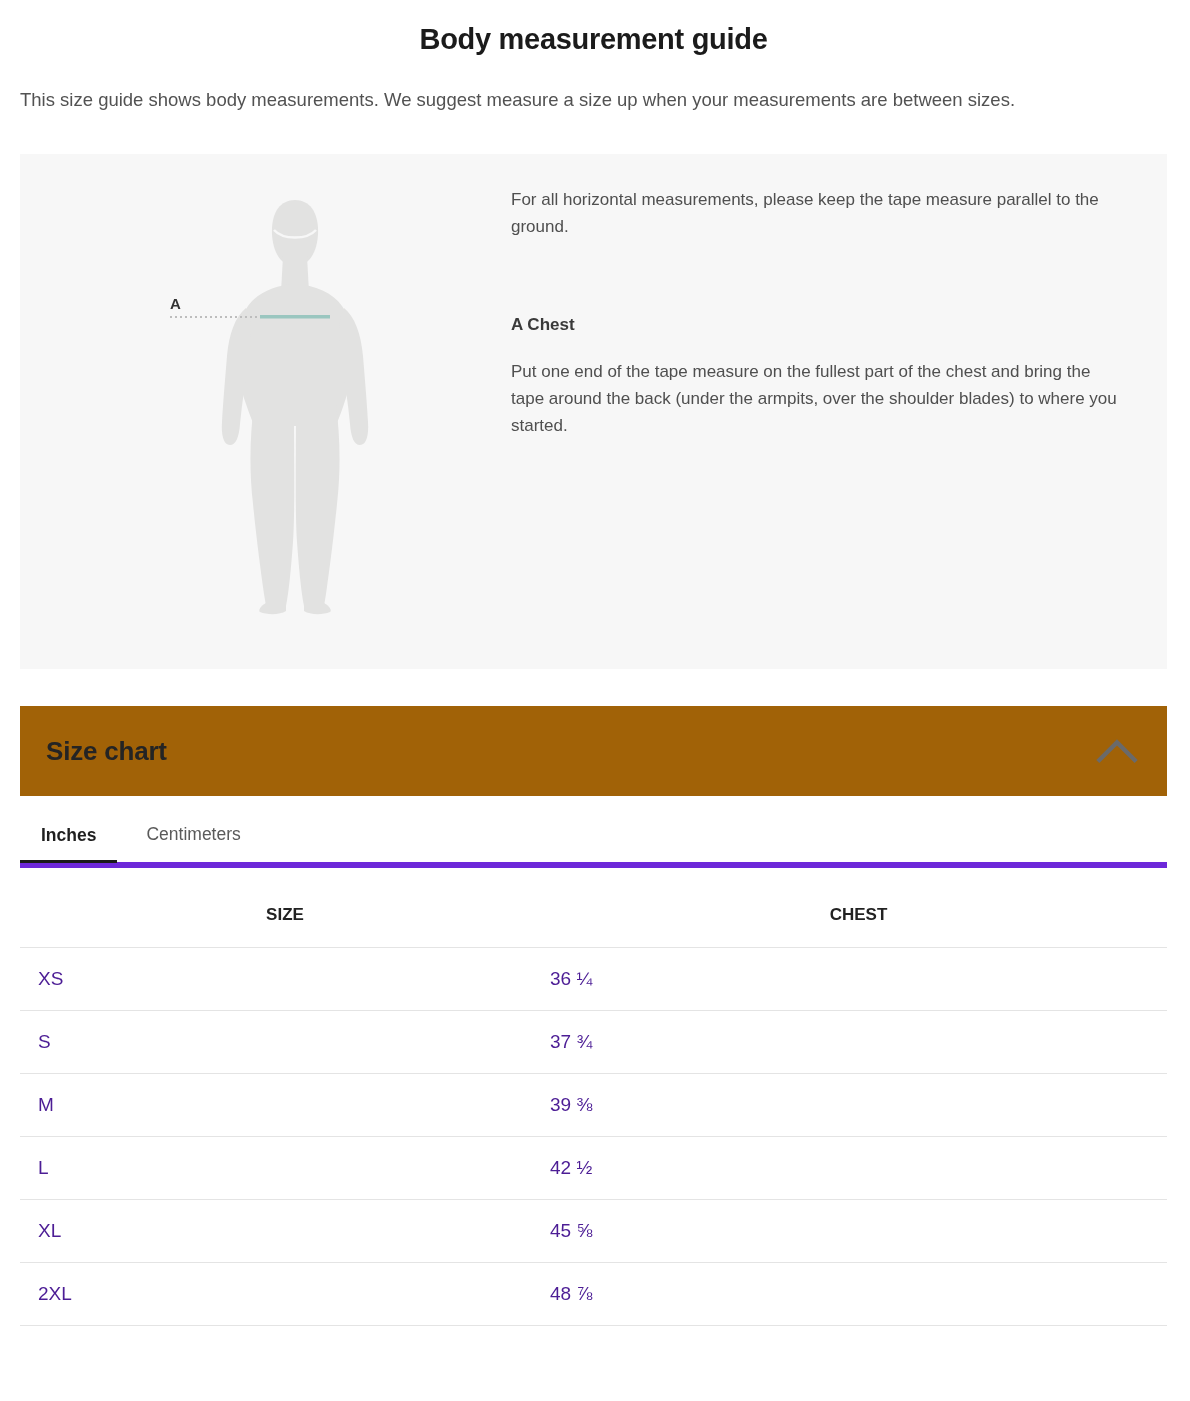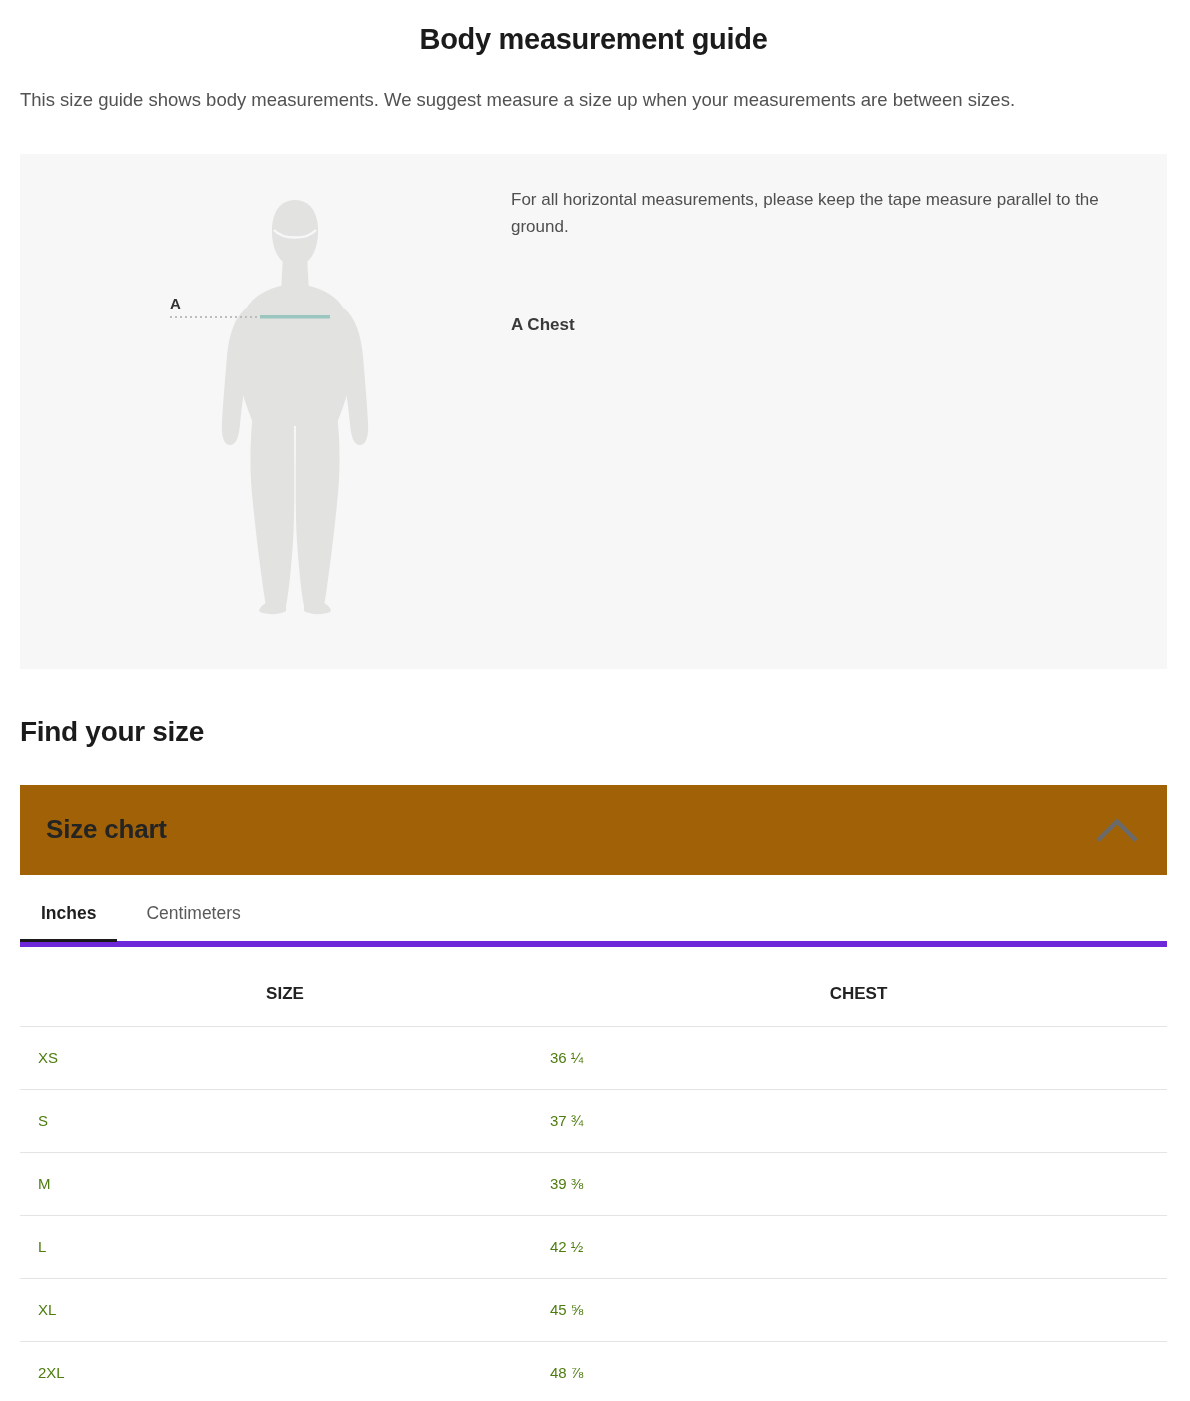--- a/index.html
+++ b/index.html
@@ -140,22 +140,22 @@
   .size-table col.col-size { width: 512px; }
   .size-table th {
     text-align: center;
     font-size: 17px;
     font-weight: 700;
     color: #222;
     padding: 37px 0 22px 18px;
     border-bottom: 1px solid #e4e4e4;
   }
   .size-table td {
-    font-size: 15px;
-    color: #4d7c0f;
+    font-size: 19px;
+    color: #4c1d95;
     padding: 0 0 0 18px;
     height: 63px;
     border-bottom: 1px solid #e4e4e4;
   }
 </style>
 </head>
 <body>
 
 <main class="page">
 
@@ -189,24 +189,24 @@
       <path d="M254,76 C263,86 287,86 296,76" stroke="#f7f7f7" stroke-width="2.5" fill="none"></path>
 
       <line x1="150" y1="163" x2="240" y2="163" stroke="#bdbdbd" stroke-width="2" stroke-dasharray="2,3"></line>
       <rect x="240" y="161" width="70" height="3.5" fill="#9ac6bf"></rect>
       <text x="150" y="155" font-size="15" font-weight="700" fill="#333">A</text>
     </svg>
 
     <div class="guide-text">
       <p class="guide-note">For all horizontal measurements, please keep the tape measure parallel to the ground.</p>
       <h3 class="guide-measure-title">A Chest</h3>
+      <p class="guide-instructions">Put one end of the tape measure on the fullest part of the chest and bring the tape around the back (under the armpits, over the shoulder blades) to where you started.</p>
     </div>
   </section>
 
-  <h2 class="find-size-heading">Find your size</h2>
 
   <section class="size-chart">
 
     <header class="size-chart-header">
       <span class="size-chart-title">Size chart</span>
       <svg class="chevron" viewBox="0 0 48 28" aria-hidden="true">
         <polyline points="4,25 24,5 44,25"></polyline>
       </svg>
     </header>
 

